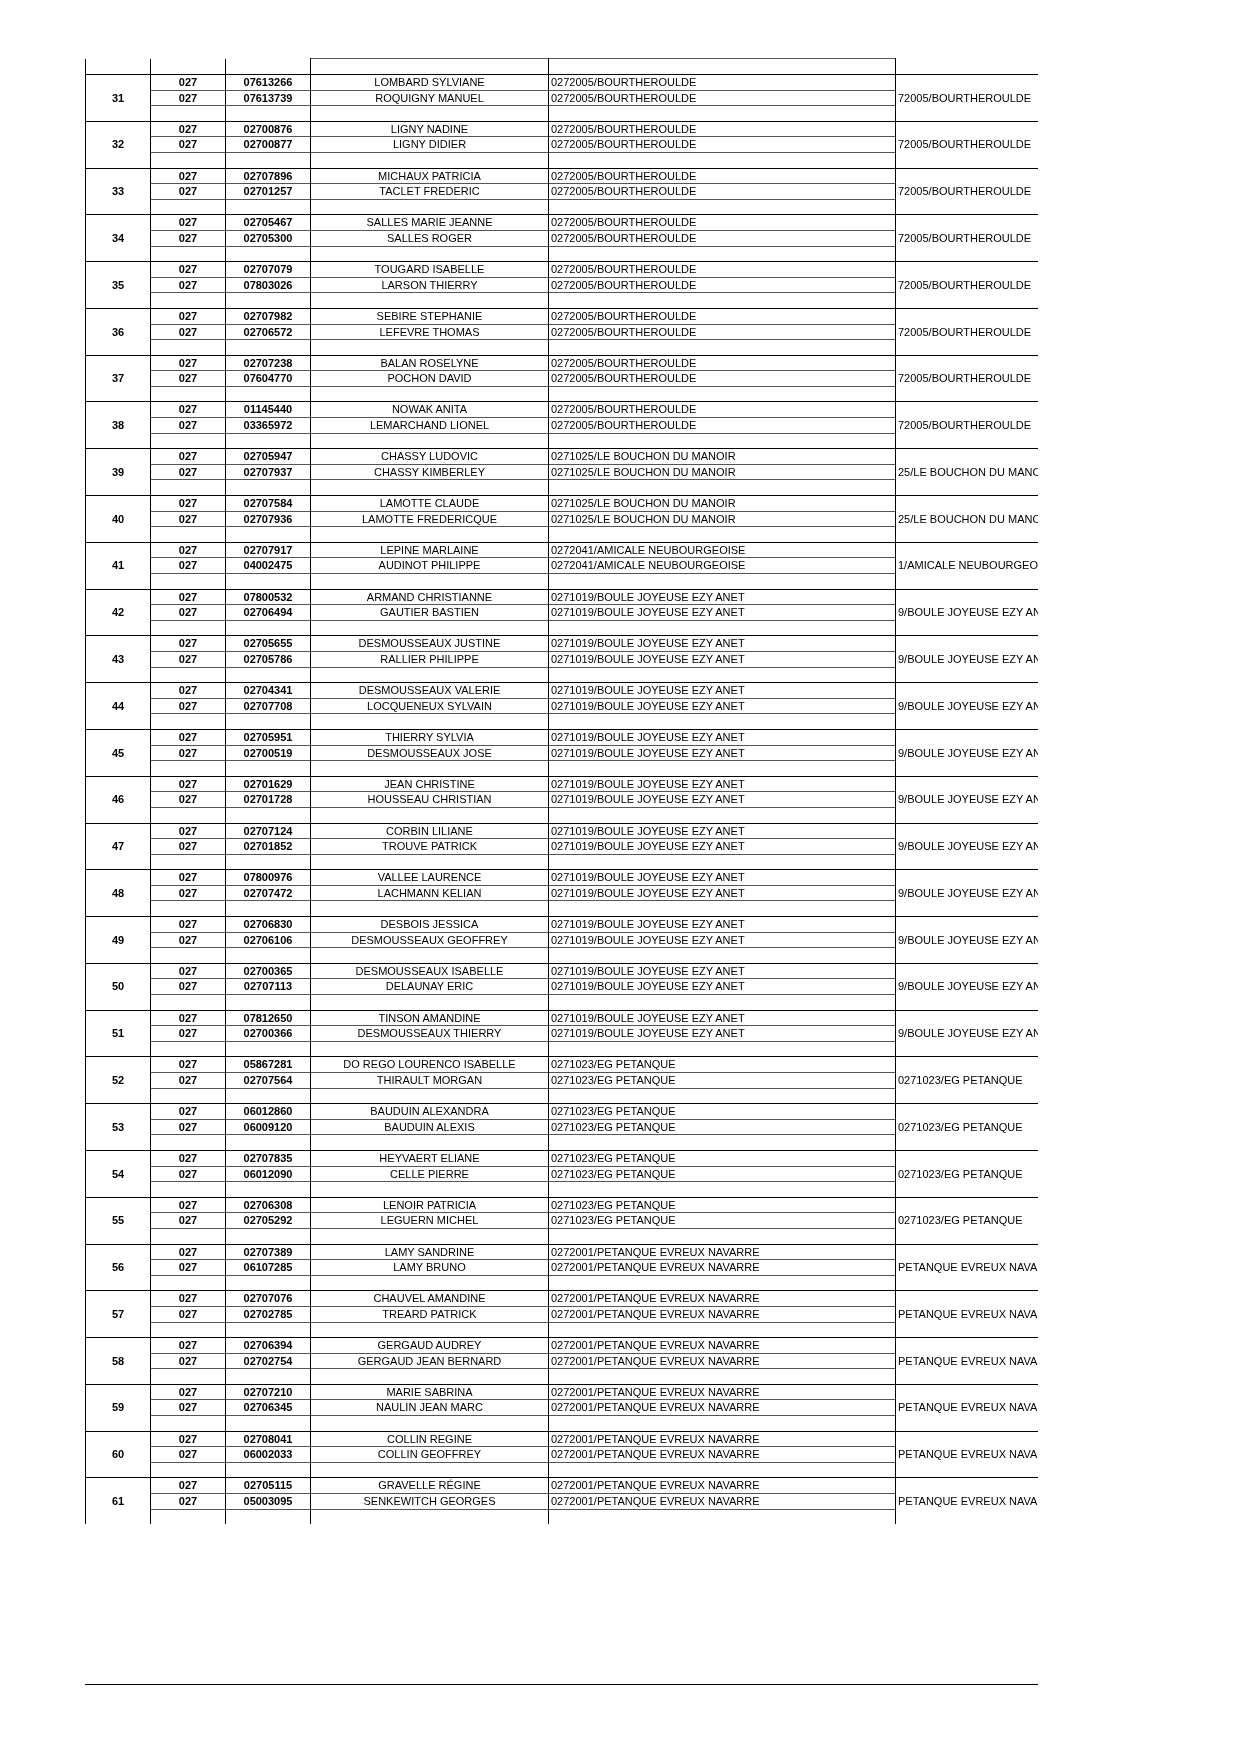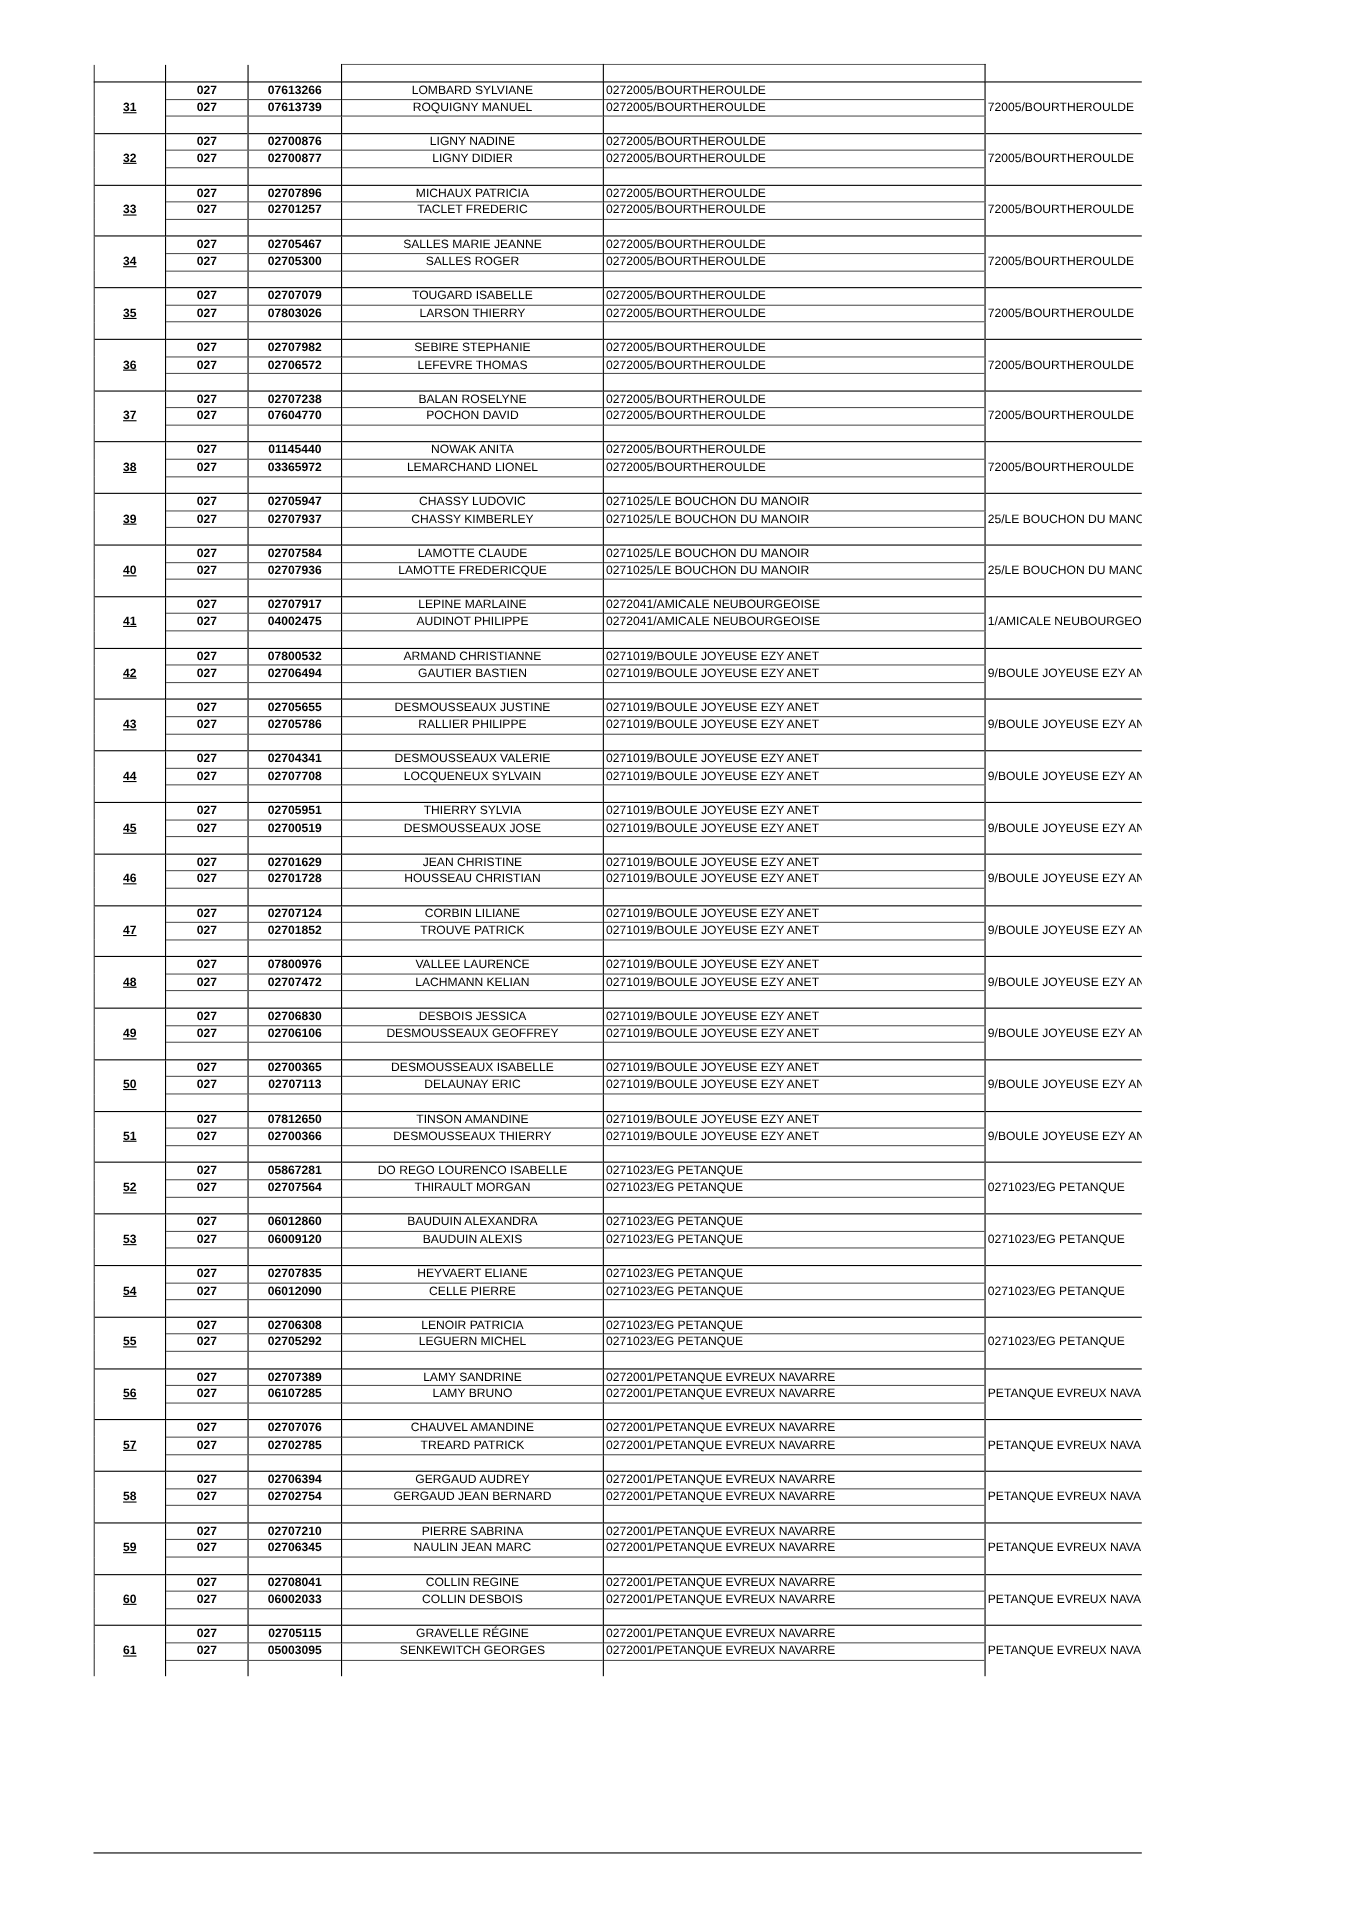--- a/index.html
+++ b/index.html
@@ -103,21 +103,21 @@
   tr.line3 td.name,
   tr.line3 td.club {
     border-top: 1.3px solid #555;
   }
   tr.line1 td.dep,
   tr.line1 td.lic,
   tr.line1 td.name,
   tr.line1 td.club {
     border-top: 1.6px solid #000;
   }
-  tr.line1 td.num { border-top: 1.6px solid #000; text-decoration: underline; }
+  tr.line1 td.num { border-top: 1.6px solid #000; }
 
   tr.line1 td.club2, tr.line2 td.club2, tr.line3 td.club2 { border-top: 0; }
   tr.line1 td.club2 { border-top: 1.6px solid #000; }
 
   
   table.hdr {
     border-collapse: collapse;
     table-layout: fixed;
     width: 1140px;
   }
@@ -791,21 +791,21 @@
           <td class="dep"></td>
           <td class="lic"></td>
           <td class="name"></td>
           <td class="club"></td>
           <td class="club2"></td>
         </tr>
         <tr class="grp line1">
           <td class="num" rowspan="3">59</td>
           <td class="dep">027</td>
           <td class="lic">02707210</td>
-          <td class="name">PIERRE SABRINA</td>
+          <td class="name">MARIE SABRINA</td>
           <td class="club">0272001/PETANQUE EVREUX NAVARRE</td>
           <td class="club2"></td>
         </tr>
         <tr class="grp line2">
           <td class="dep">027</td>
           <td class="lic">02706345</td>
           <td class="name">NAULIN JEAN MARC</td>
           <td class="club">0272001/PETANQUE EVREUX NAVARRE</td>
           <td class="club2">PETANQUE EVREUX NAVARRE</td>
         </tr>
@@ -820,21 +820,21 @@
           <td class="num" rowspan="3">60</td>
           <td class="dep">027</td>
           <td class="lic">02708041</td>
           <td class="name">COLLIN REGINE</td>
           <td class="club">0272001/PETANQUE EVREUX NAVARRE</td>
           <td class="club2"></td>
         </tr>
         <tr class="grp line2">
           <td class="dep">027</td>
           <td class="lic">06002033</td>
-          <td class="name">COLLIN DESBOIS</td>
+          <td class="name">COLLIN GEOFFREY</td>
           <td class="club">0272001/PETANQUE EVREUX NAVARRE</td>
           <td class="club2">PETANQUE EVREUX NAVARRE</td>
         </tr>
         <tr class="grp line3">
           <td class="dep"></td>
           <td class="lic"></td>
           <td class="name"></td>
           <td class="club"></td>
           <td class="club2"></td>
         </tr>

